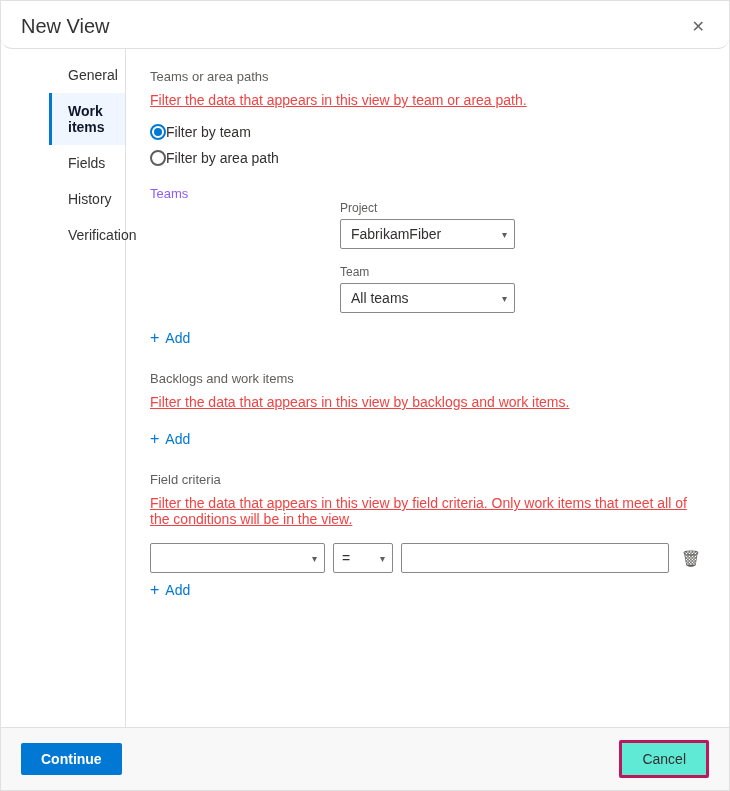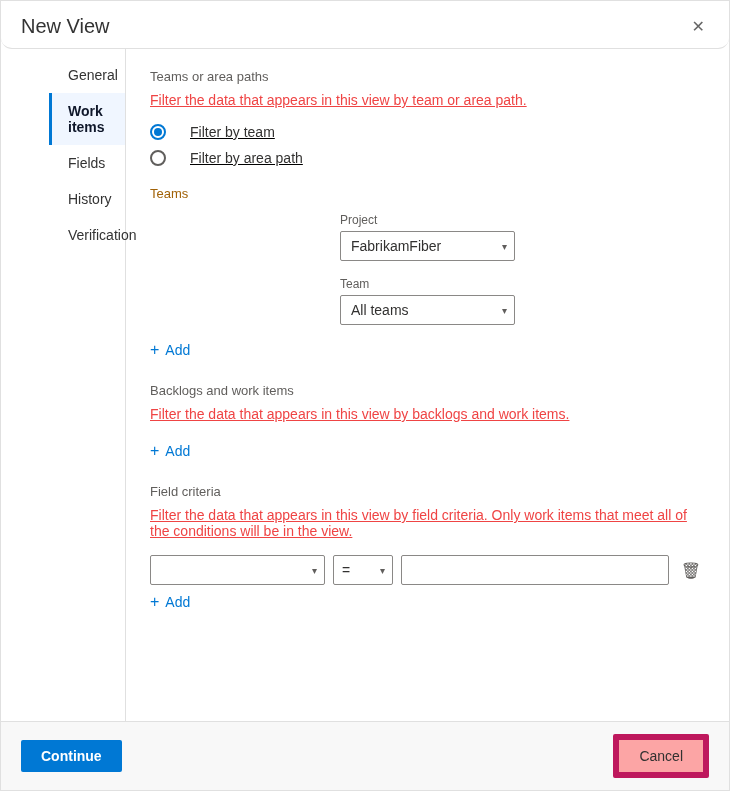--- a/index.html
+++ b/index.html
@@ -102,23 +102,22 @@
     .radio-group {
       display: flex;
       flex-direction: column;
       gap: 10px;
       margin-bottom: 20px;
     }
 
     .radio-option {
       display: flex;
       align-items: center;
-      gap: 24px;
-      cursor: pointer;
-      text-decoration: underline;
+      gap: 0;
+      cursor: pointer;
     }
 
     .radio-input {
       width: 16px;
       height: 16px;
       border: 2px solid #0078d4;
       border-radius: 50%;
       display: flex;
       align-items: center;
       justify-content: center;
@@ -145,22 +144,21 @@
       font-size: 14px;
       color: #323130;
     }
 
     .teams-section {
       margin-bottom: 20px;
     }
 
     .teams-label {
       font-size: 13px;
-      color: #a16207;
-      margin-bottom: 12px;
+      color: #8b5cf6;
     }
 
     .teams-row {
       display: flex;
       gap: 16px;
       align-items: center;
       margin-bottom: 12px;
       flex-direction: column;
     }
 
@@ -292,23 +290,23 @@
       color: #fff;
       border: none;
       border-radius: 2px;
       padding: 8px 20px;
       font-size: 14px;
       cursor: pointer;
       font-weight: 600;
     }
 
     .btn-secondary {
-      background: #fca5a5;
+      background: #5eead4;
       color: #323130;
-      border: 6px solid #be185d;
+      border: 3px solid #be185d;
       border-radius: 2px;
       padding: 8px 20px;
       font-size: 14px;
       cursor: pointer;
     }
 
     .select-wrapper-small {
       position: relative;
       display: inline-flex;
       align-items: center;

